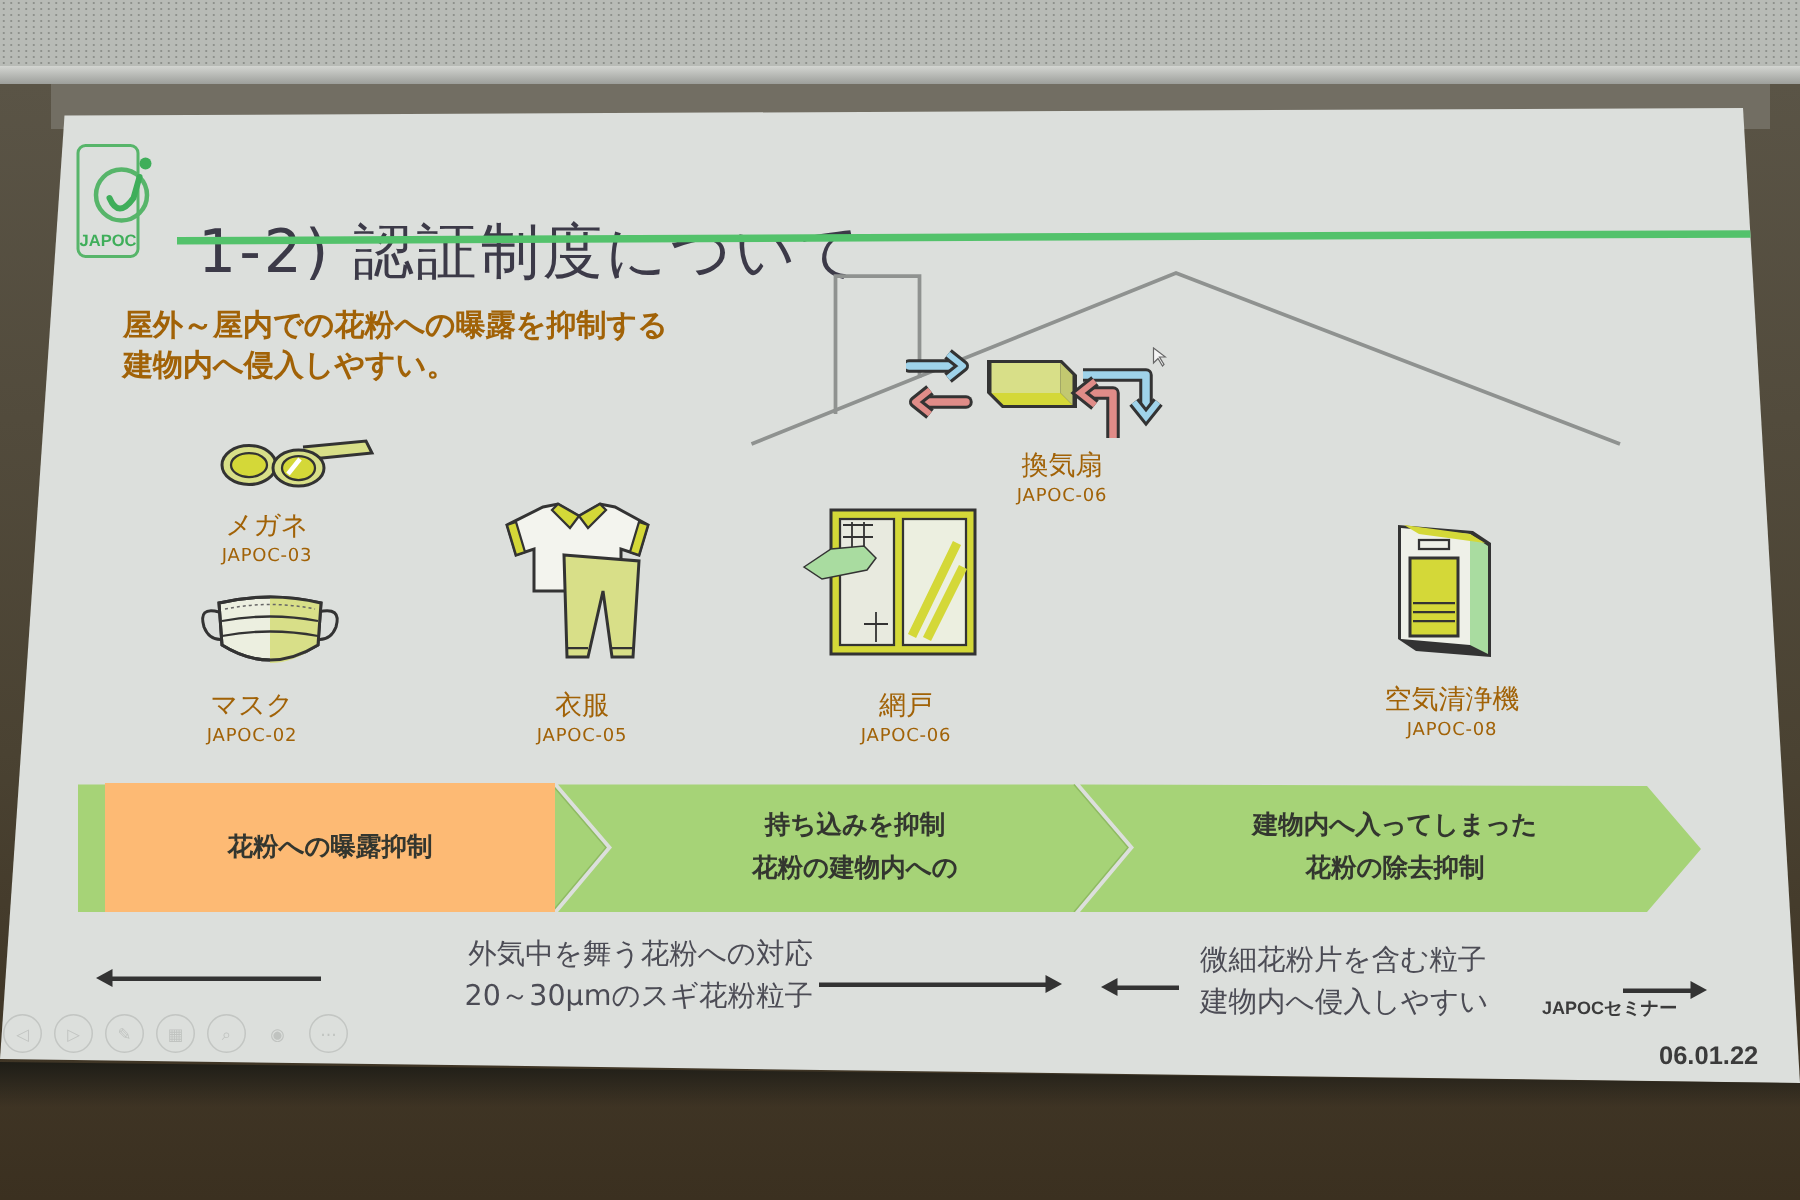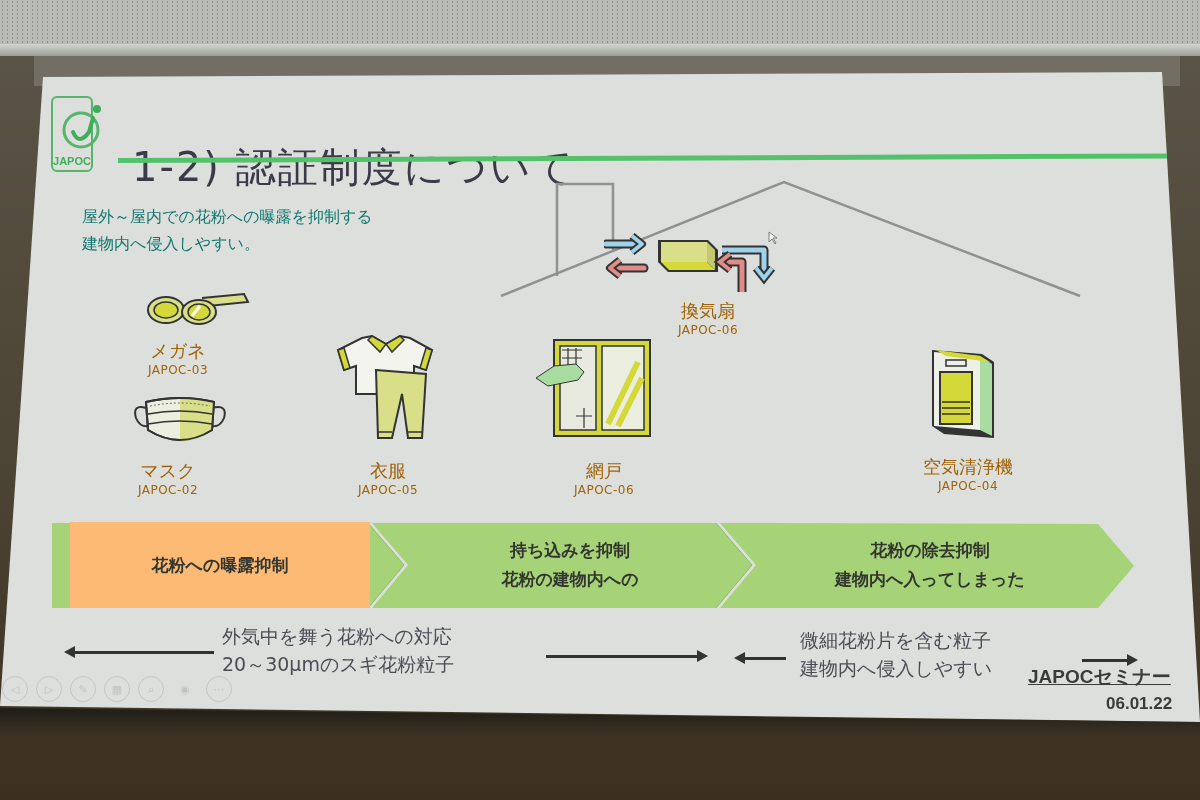--- a/index.html
+++ b/index.html
@@ -48,51 +48,50 @@
   }
   .title {
     position: absolute; left: 132px; top: 100px; font-size: 40px; color: #3c3a48;
     letter-spacing: 2px; font-family: "DejaVu Sans", sans-serif; font-weight: normal; margin-top: 40px;
   }
   .title-rule {
     position: absolute; left: 118px; top: 158px; width: 1050px; height: 5px;
     background: #53c26b; transform: rotate(-0.25deg); transform-origin: left;
   }
   .intro {
-    position: absolute; left: 82px; top: 203px; font-size: 16px; line-height: 27px;
-    font-weight: normal; color: #0f766e;
+    position: absolute; left: 82px; top: 203px; font-size: 20px; line-height: 27px;
+    font-weight: bold; color: #a16207;
   }
   .house { position: absolute; left: 0; top: 0; }
   .item { position: absolute; text-align: center; color: #a16207; }
   .item .name { font-size: 18px; line-height: 22px; display: block; }
   .item .code { font-size: 12px; line-height: 16px; display: block; letter-spacing: 0.5px; }
   .flow {
     position: absolute; top: 522px; height: 86px;
   }
   .chev {
     position: absolute; top: 0; height: 86px; background: #fdba74;
     display: flex; align-items: center; justify-content: center;
     text-align: center; font-weight: bold; color: #33362f; font-size: 17px; line-height: 29px;
   }
   .range-text {
-    position: absolute; font-size: 19px; line-height: 28px; color: #4c4c55; text-align: left;
+    position: absolute; font-size: 19px; line-height: 28px; color: #4c4c55; text-align: right;
   }
   .arrow-line { position: absolute; height: 3px; background: #333; }
   .arrow-line.left::before {
     content: ""; position: absolute; left: -10px; top: -5px;
     border-right: 11px solid #333; border-top: 6px solid transparent; border-bottom: 6px solid transparent;
   }
   .arrow-line.right::after {
     content: ""; position: absolute; right: -10px; top: -5px;
     border-left: 11px solid #333; border-top: 6px solid transparent; border-bottom: 6px solid transparent;
   }
   .footer-brand {
-    position: absolute; left: 1028px; top: 664px; font-size: 19px; font-weight: bold; color: #3b3b3b;
+    position: absolute; left: 1028px; top: 664px; font-size: 12px; font-weight: bold; color: #3b3b3b;
     font-family: "Liberation Sans", sans-serif;
-    text-decoration: underline;
   }
   .footer-date {
     position: absolute; left: 1106px; top: 694px; font-size: 17px; font-weight: bold; color: #3b3b3b;
     font-family: "Liberation Sans", sans-serif;
   }
   .toolbar { position: absolute; left: 2px; top: 676px; display: flex; gap: 8px; }
   .toolbar .tb {
     width: 26px; height: 26px; border: 1.5px solid #c3c6c3; border-radius: 50%;
     box-sizing: border-box; display: flex; align-items: center; justify-content: center;
     font-size: 11px; color: #c0c3c0;
@@ -223,21 +222,21 @@
     <polygon points="4,4 54,8 66,16 66,92 16,88 4,80" fill="#333"></polygon>
     <polygon points="6,6 52,10 52,84 6,80" fill="#eef0e8"></polygon>
     <polygon points="52,10 64,18 64,90 52,84" fill="#a9dca0"></polygon>
     <polygon points="8,4 52,10 62,16 18,10" fill="#d4d838"></polygon>
     <rect x="18" y="14" width="20" height="6" fill="none" stroke="#333" stroke-width="1.5"></rect>
     <rect x="12" y="26" width="32" height="52" fill="#d4d838" stroke="#333" stroke-width="2"></rect>
     <path d="M14 56 H42 M14 62 H42 M14 68 H42" stroke="#333" stroke-width="1.5"></path>
   </svg>
   <div class="item" style="left:898px;top:456px;width:140px">
     <span class="name">空気清浄機</span>
-    <span class="code">JAPOC-04</span>
+    <span class="code">JAPOC-08</span>
   </div>
 
   <svg class="cursor" width="10" height="14" viewBox="0 0 10 14">
     <path d="M1 1 L1 11 L4 8 L7 13 L8 12 L5 7 L9 7 Z" fill="#f4f4f4" stroke="#666" stroke-width="0.8"></path>
   </svg>
 
   <div class="flow">
     <svg style="position:absolute;left:0;top:0" width="1200" height="86">
       <polygon points="52,1 368,1 404,43 368,86 52,86" fill="#a6d377"></polygon>
       <polygon points="372,1 716,1 752,43 716,86 372,86 408,43" fill="#a6d377"></polygon>
@@ -251,22 +250,22 @@
         </div>
     </div>
     <div class="chev" style="left:410px;width:320px;background:transparent">
       <div>
         <div>持ち込みを抑制</div>
         <div>花粉の建物内への</div>
       </div>
     </div>
     <div class="chev" style="left:760px;width:340px;background:transparent">
       <div>
+        <div>建物内へ入ってしまった</div>
         <div>花粉の除去抑制</div>
-        <div>建物内へ入ってしまった</div>
       </div>
     </div>
   </div>
 
   <div class="arrow-line left" style="left:74px;top:651px;width:140px"></div>
   <div class="range-text" style="left:222px;top:622px;width:320px">
     <div>外気中を舞う花粉への対応</div>
     <div>20～30μmのスギ花粉粒子</div>
   </div>
   <div class="arrow-line right" style="left:546px;top:655px;width:152px"></div>

